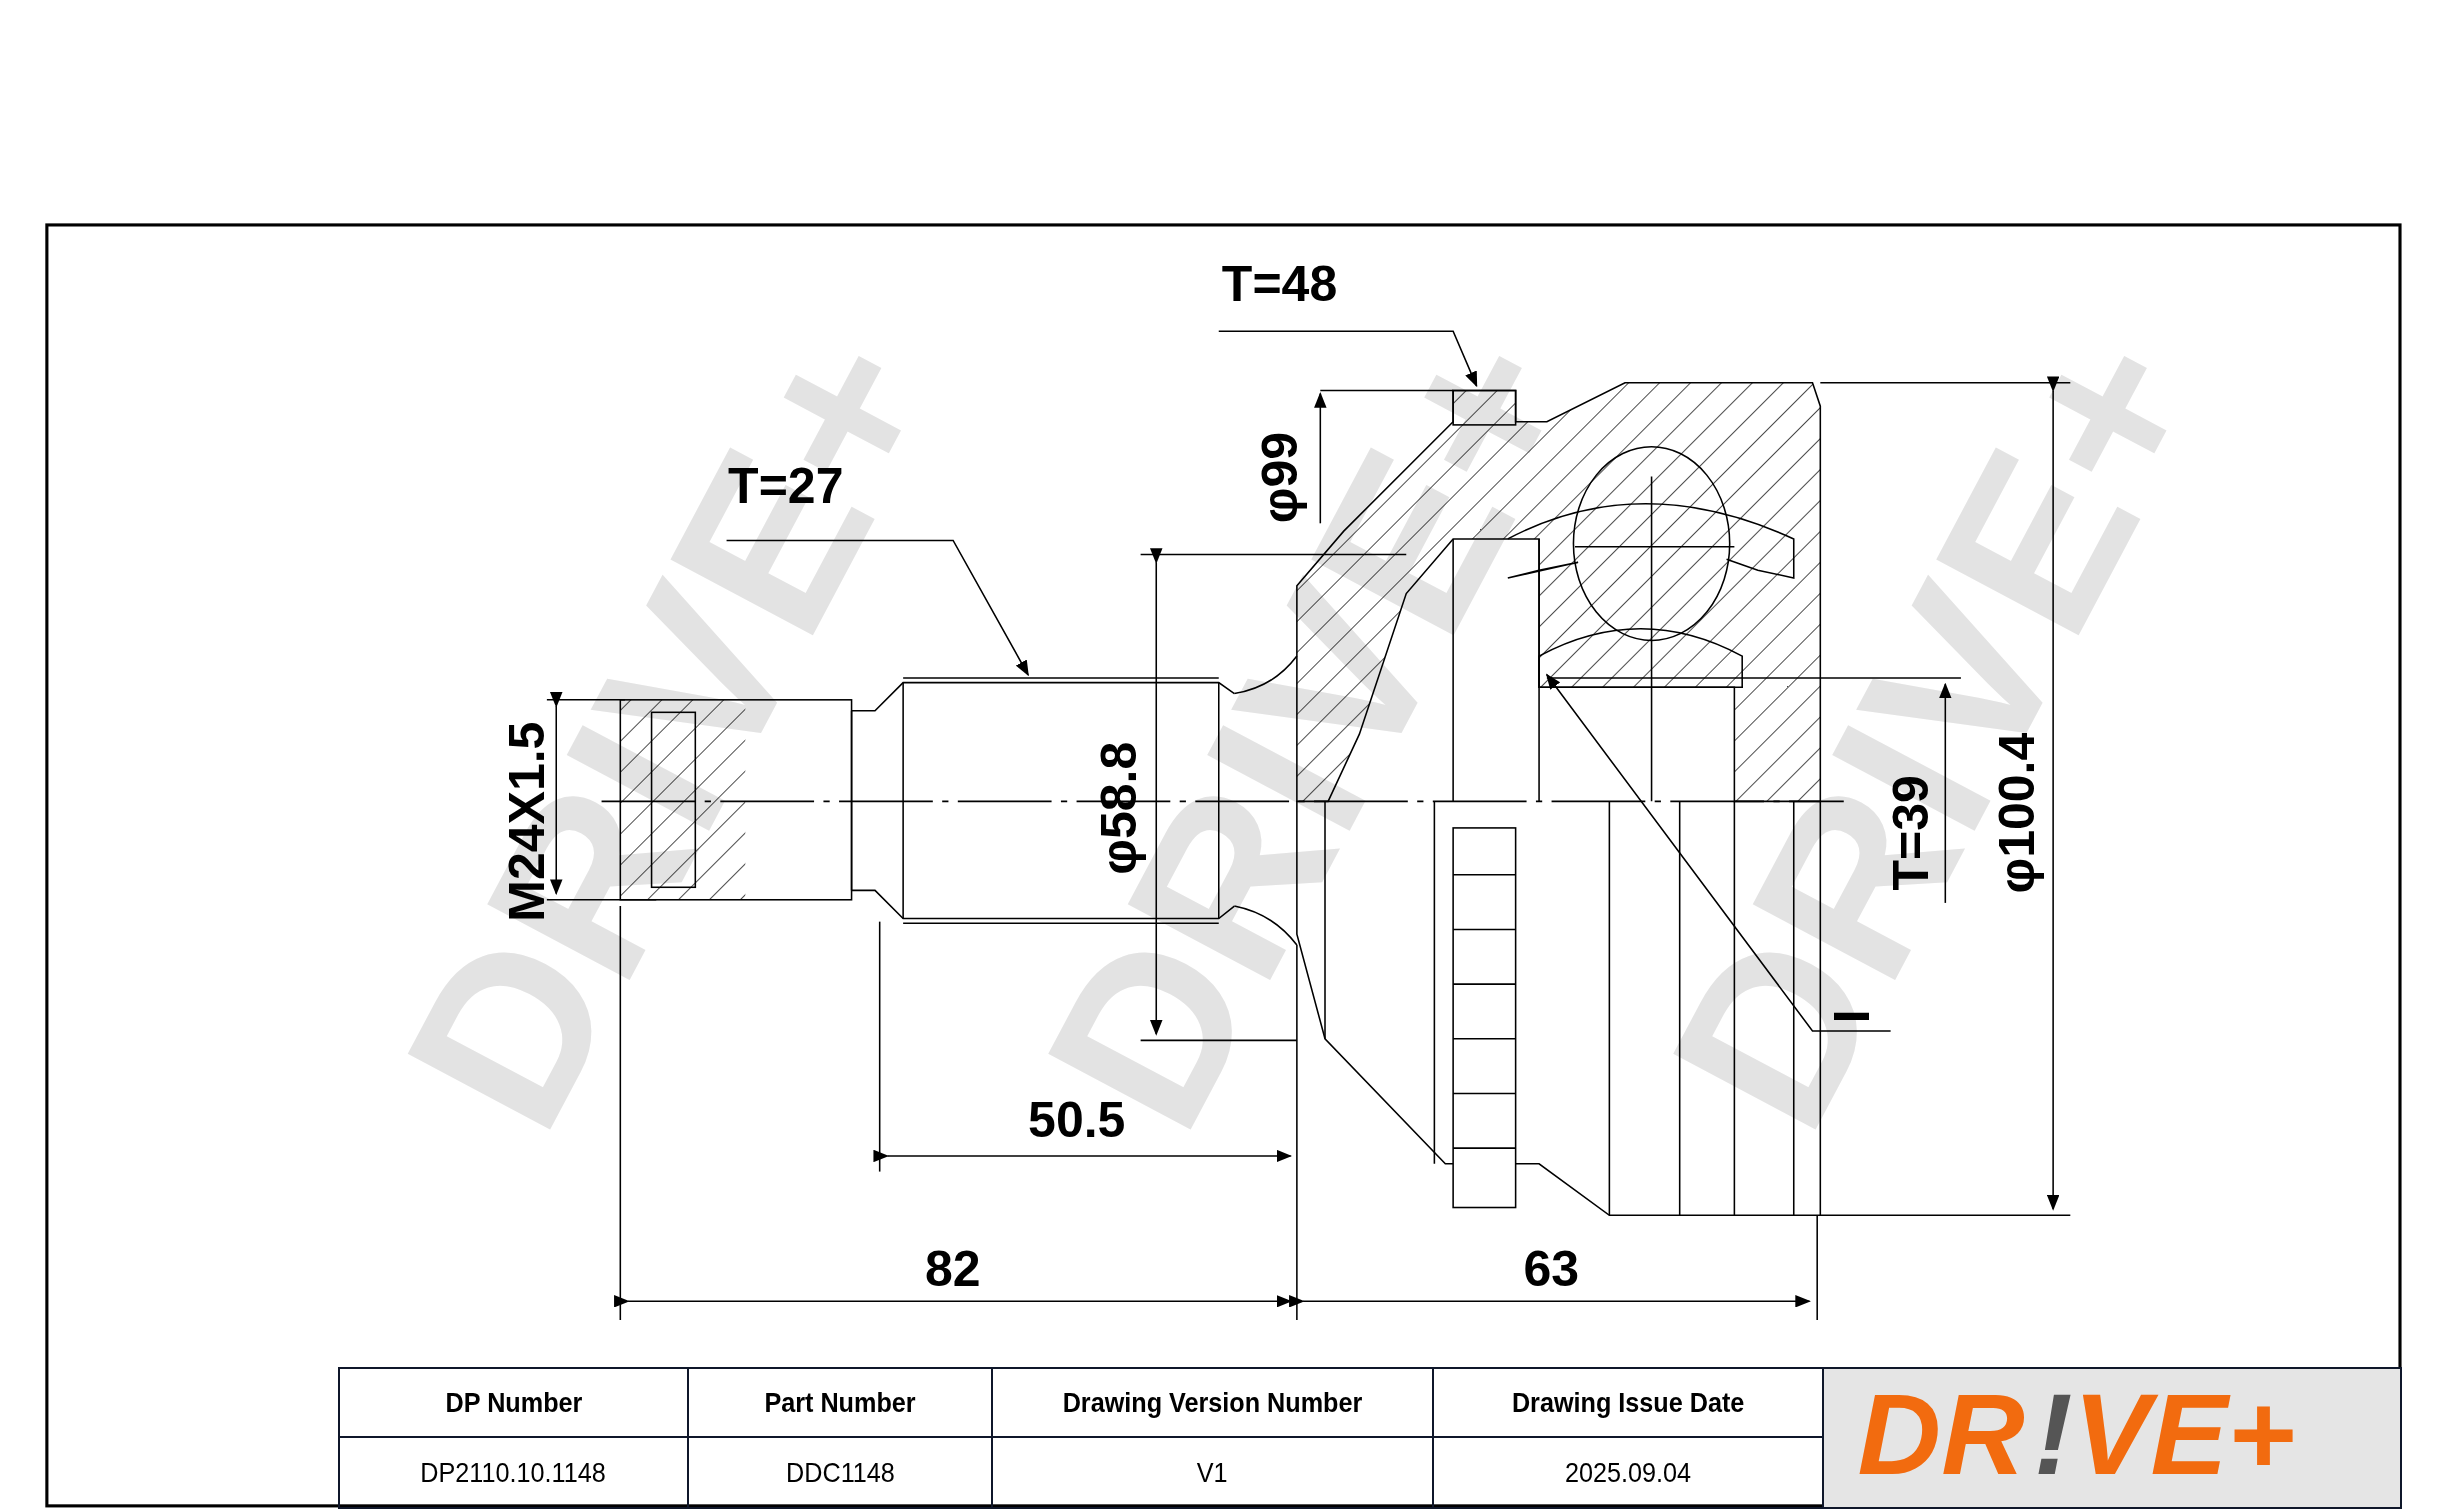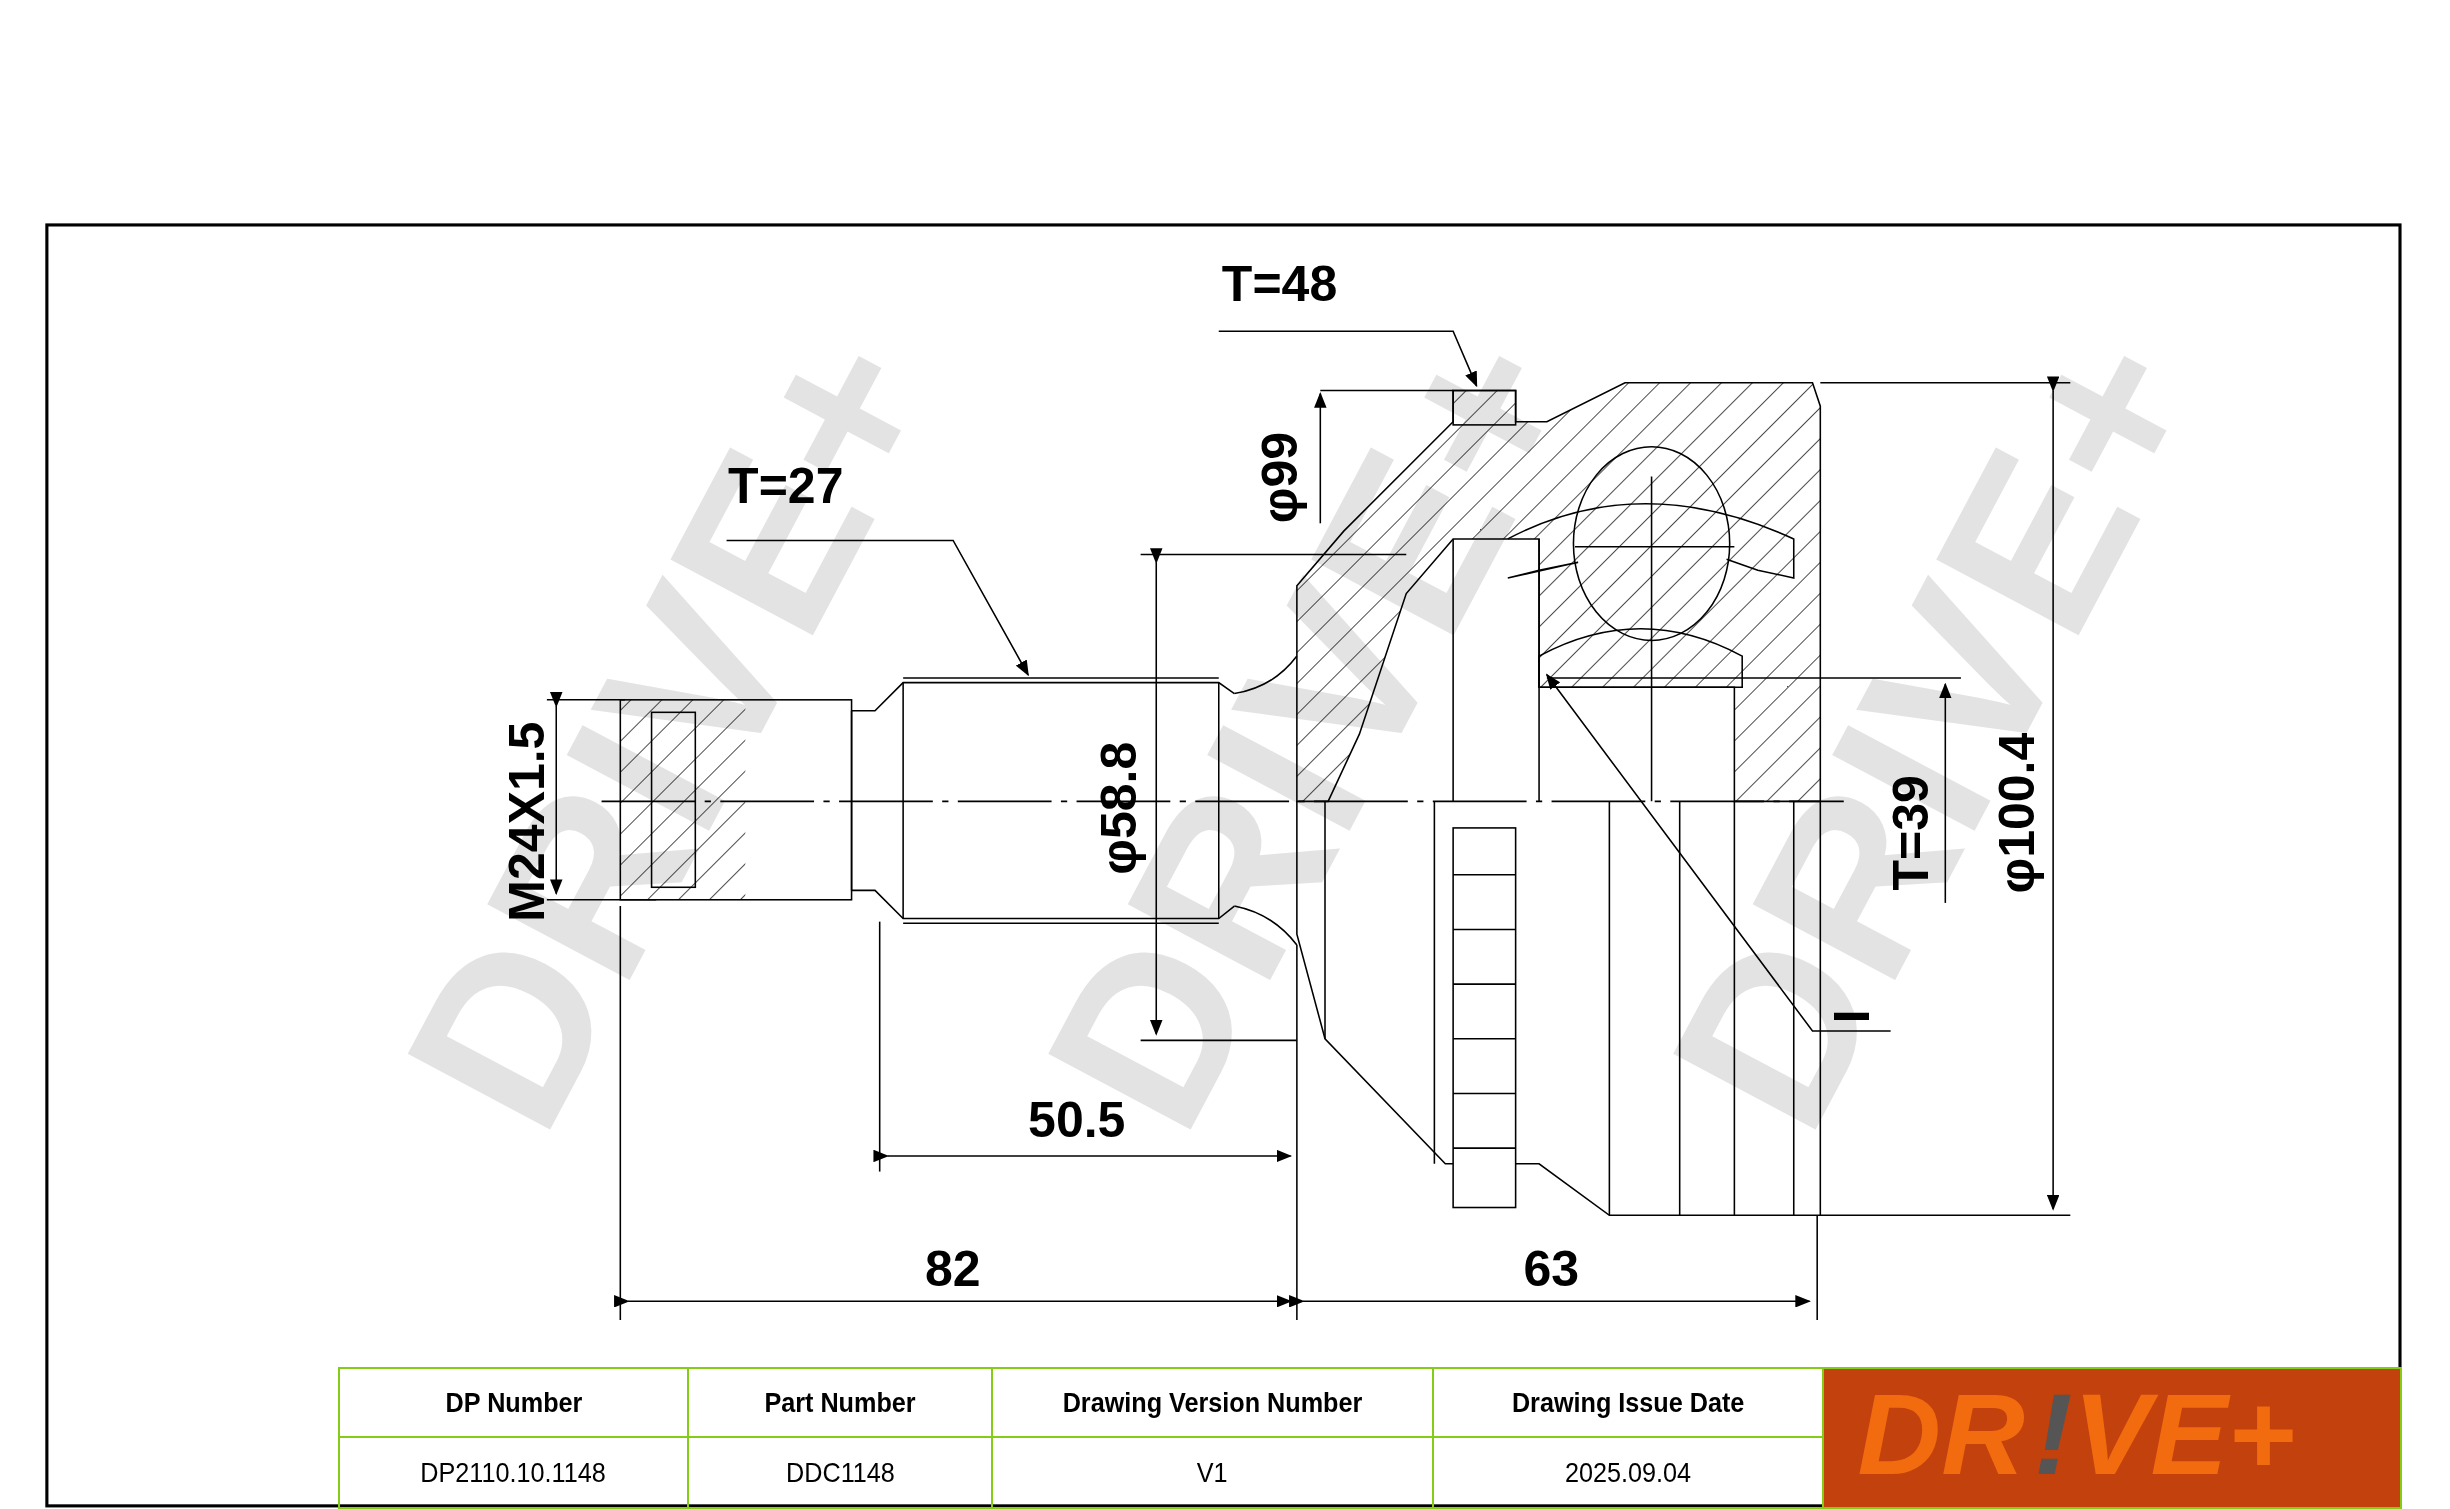--- a/index.html
+++ b/index.html
@@ -3,25 +3,25 @@
 <meta charset="utf-8">
 <style>
   html,body{margin:0;padding:0;background:#fff;}
   body{width:2450px;height:1509px;position:relative;overflow:hidden;font-family:"Liberation Sans",sans-serif;}
   #drawing{position:absolute;left:0;top:0;width:2450px;height:1509px;}
   .dim{font-family:"Liberation Sans",sans-serif;font-weight:bold;fill:#000;}
   .wm{fill:#e3e3e3;}
   .ln{stroke:#000;fill:none;stroke-width:1;}
   .hatch{stroke:#000;stroke-width:0.9;}
   #title-block{position:absolute;left:338px;top:1367px;width:2062px;height:139px;border-collapse:collapse;table-layout:fixed;}
-  #title-block td{border:2px solid #84cc16;text-align:center;vertical-align:middle;font-size:28px;font-family:"Liberation Sans",sans-serif;transform-origin:center;padding:0;}
+  #title-block td{border:2px solid #0f172a;text-align:center;vertical-align:middle;font-size:28px;font-family:"Liberation Sans",sans-serif;transform-origin:center;padding:0;}
   #title-block td span{display:inline-block;transform:scaleX(0.9);}
   .hdr{font-weight:bold;height:67px;}
   .val{font-weight:normal;height:69px;}
-  .logo-cell{background:#c2410c;}
+  .logo-cell{background:#e5e5e5;}
 </style>
 </head>
 <body>
 
 <svg id="drawing" viewBox="0 0 1568 966" preserveAspectRatio="none" xmlns="http://www.w3.org/2000/svg">
   <defs>
     <pattern id="hatchp" patternUnits="userSpaceOnUse" width="14" height="14" patternTransform="rotate(45)">
       <line x1="0" y1="0" x2="0" y2="14" class="hatch"></line>
     </pattern>
     <marker id="arr" markerWidth="10" markerHeight="8" refX="9" refY="4" orient="auto" markerUnits="userSpaceOnUse">

